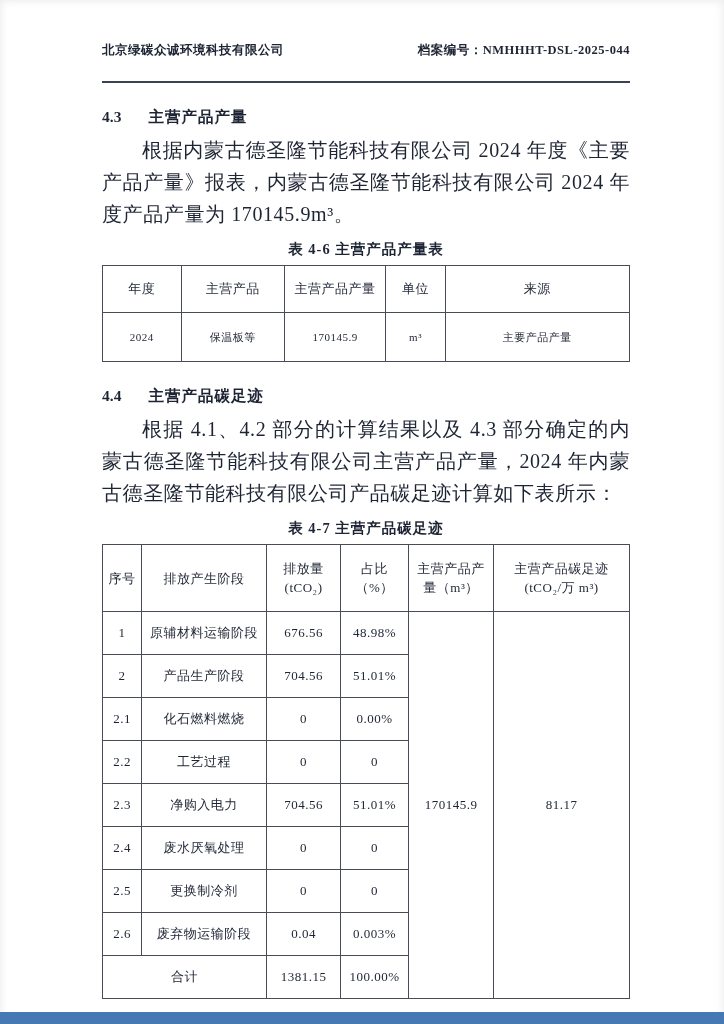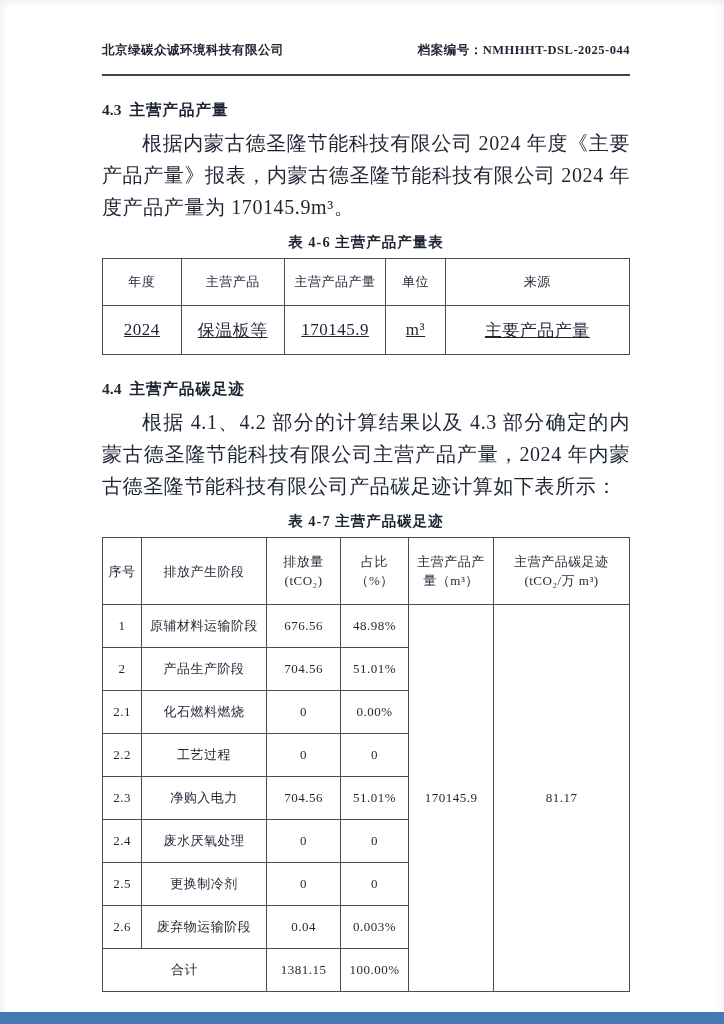--- a/index.html
+++ b/index.html
@@ -10,31 +10,31 @@
     color:#1d2433;
     font-family:"Liberation Serif","DejaVu Serif",serif;
     box-shadow:inset 0 0 10px rgba(90,95,105,.14);
   }
   .content{padding:42px 94px 0 102px;}
 
   
   .doc-header{
     display:flex;justify-content:space-between;align-items:flex-end;
     font-size:12.5px;font-weight:bold;letter-spacing:.5px;
-    padding-bottom:15px;border-bottom:2px solid #3b4250;
+    padding-bottom:22px;border-bottom:2px solid #3b4250;
   }
   .doc-header .right{font-weight:bold;}
 
   
   .sec-heading{
     display:flex;align-items:baseline;
     font-weight:bold;font-size:15.5px;letter-spacing:1px;
     margin:24px 0 6px 0;
   }
-  .sec-heading .sec-num{margin-right:8px;letter-spacing:0;}
+  .sec-heading .sec-num{margin-right:27px;letter-spacing:0;}
   .sec-heading.big{font-size:17px;margin-top:26px;}
 
   
   .para{
     margin:6px 0 0 0;
     font-size:20px;line-height:32px;
     text-align:justify;text-indent:2em;
     letter-spacing:.6px;
   }
 
@@ -48,21 +48,21 @@
   table{width:100%;border-collapse:collapse;table-layout:fixed;}
   th,td{
     border:1.5px solid #474c57;
     text-align:center;vertical-align:middle;
     font-weight:normal;font-size:13px;letter-spacing:.5px;
     padding:9px 2px;
   }
 
   
   .t46 th{height:28px;}
-  .t46 td{height:30px;font-size:17px;text-decoration:underline;}
+  .t46 td{height:30px;font-size:11px;}
   .t46 .c0{width:14.7%;} .t46 .c1{width:19.5%;} .t46 .c2{width:19.3%;}
   .t46 .c3{width:10.8%;} .t46 .c4{width:35.7%;}
 
   
   .t47 th{height:48px;line-height:19px;}
   .t47 td{height:24px;}
   .t47 .c0{width:6.9%;} .t47 .c1{width:24.1%;} .t47 .c2{width:13.9%;}
   .t47 .c3{width:12.7%;border-radius:23px;} .t47 .c4{width:16.1%;} .t47 .c5{width:26.3%;}
   .t47 th span{display:block;}
 

